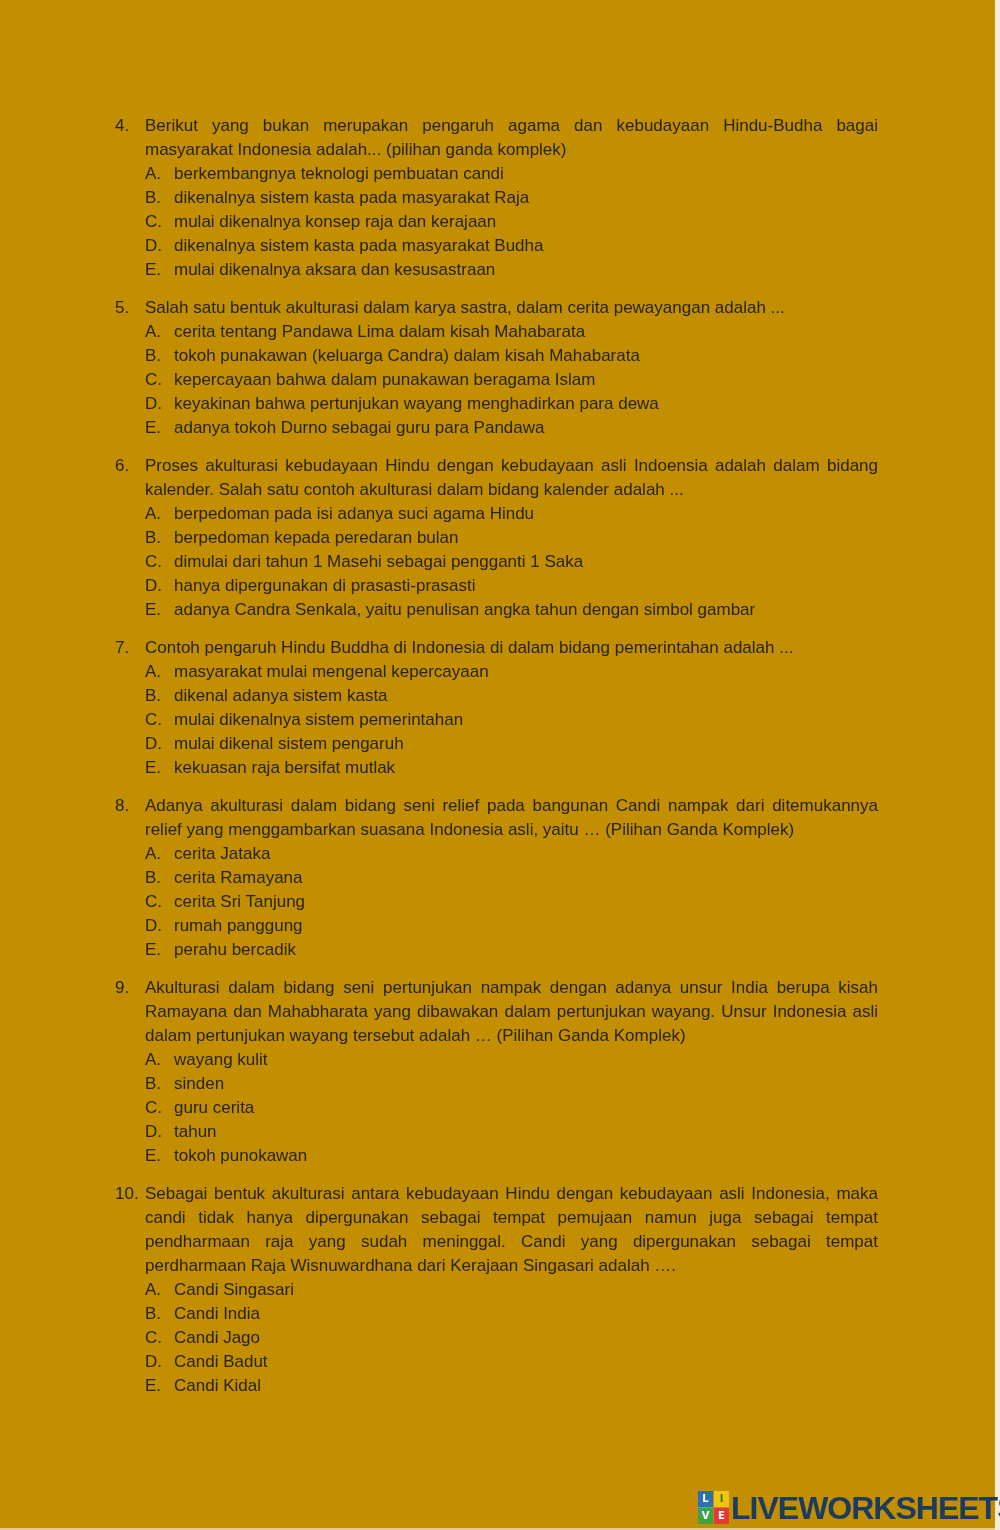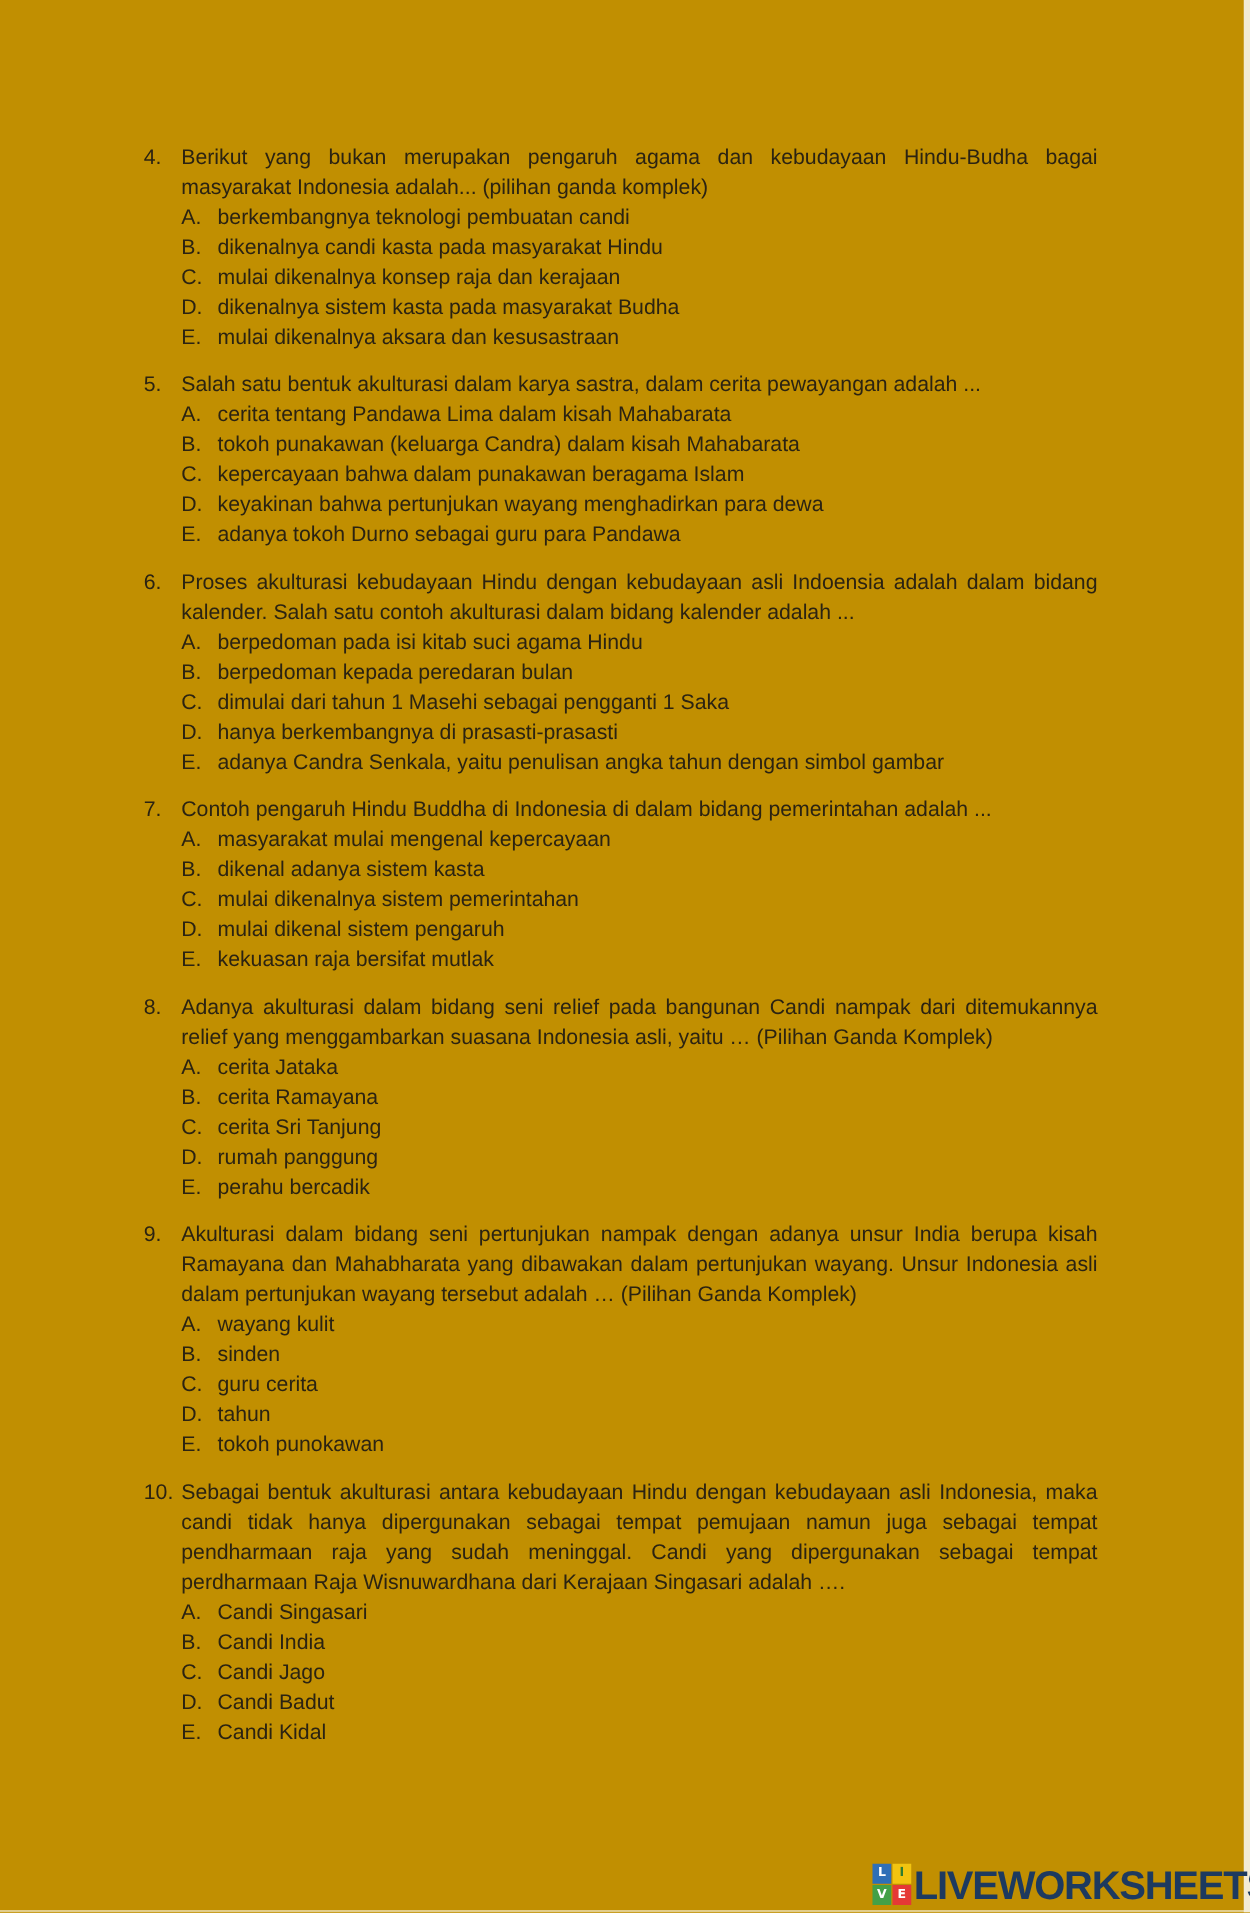--- a/index.html
+++ b/index.html
@@ -100,21 +100,21 @@
       <span class="q-num">4.</span>
       <p class="q-text">Berikut yang bukan merupakan pengaruh agama dan kebudayaan Hindu-Budha bagai masyarakat Indonesia adalah... (pilihan ganda komplek)</p>
     </div>
     <div class="options">
           <div class="option">
     <span class="opt-letter">A.</span>
     <span class="opt-text">berkembangnya teknologi pembuatan candi</span>
   </div>
           <div class="option">
     <span class="opt-letter">B.</span>
-    <span class="opt-text">dikenalnya candi kasta pada masyarakat Hindu</span>
+    <span class="opt-text">dikenalnya sistem kasta pada masyarakat Raja</span>
   </div>
           <div class="option">
     <span class="opt-letter">C.</span>
     <span class="opt-text">mulai dikenalnya konsep raja dan kerajaan</span>
   </div>
           <div class="option">
     <span class="opt-letter">D.</span>
     <span class="opt-text">dikenalnya sistem kasta pada masyarakat Budha</span>
   </div>
           <div class="option">
@@ -152,33 +152,33 @@
         </div>
   </div>
       <div class="question">
     <div class="q-row">
       <span class="q-num">6.</span>
       <p class="q-text">Proses akulturasi kebudayaan Hindu dengan kebudayaan asli Indoensia adalah dalam bidang kalender. Salah satu contoh akulturasi dalam bidang kalender adalah ...</p>
     </div>
     <div class="options">
           <div class="option">
     <span class="opt-letter">A.</span>
-    <span class="opt-text">berpedoman pada isi kitab suci agama Hindu</span>
+    <span class="opt-text">berpedoman pada isi adanya suci agama Hindu</span>
   </div>
           <div class="option">
     <span class="opt-letter">B.</span>
     <span class="opt-text">berpedoman kepada peredaran bulan</span>
   </div>
           <div class="option">
     <span class="opt-letter">C.</span>
     <span class="opt-text">dimulai dari tahun 1 Masehi sebagai pengganti 1 Saka</span>
   </div>
           <div class="option">
     <span class="opt-letter">D.</span>
-    <span class="opt-text">hanya berkembangnya di prasasti-prasasti</span>
+    <span class="opt-text">hanya dipergunakan di prasasti-prasasti</span>
   </div>
           <div class="option">
     <span class="opt-letter">E.</span>
     <span class="opt-text">adanya Candra Senkala, yaitu penulisan angka tahun dengan simbol gambar</span>
   </div>
         </div>
   </div>
       <div class="question">
     <div class="q-row">
       <span class="q-num">7.</span>

